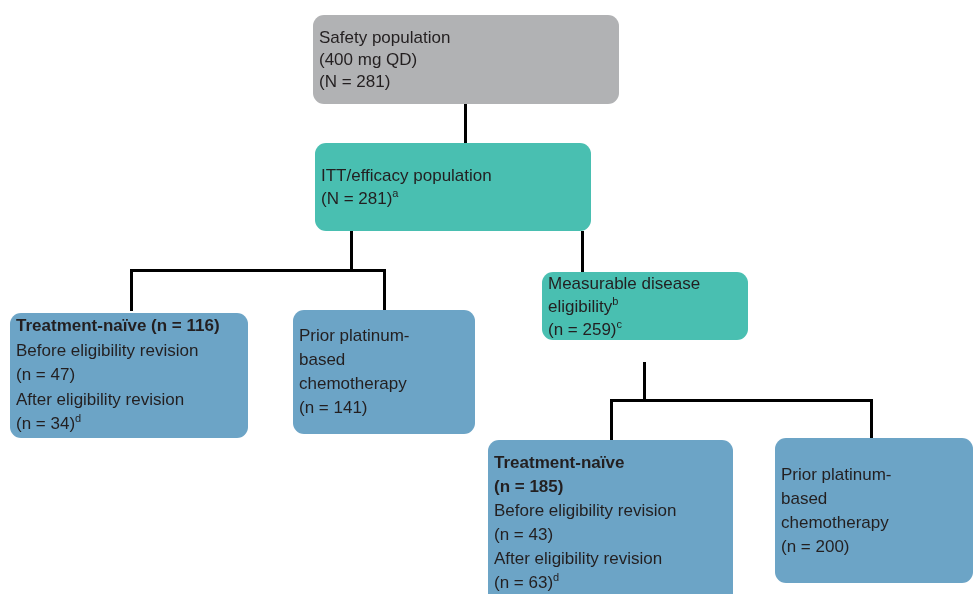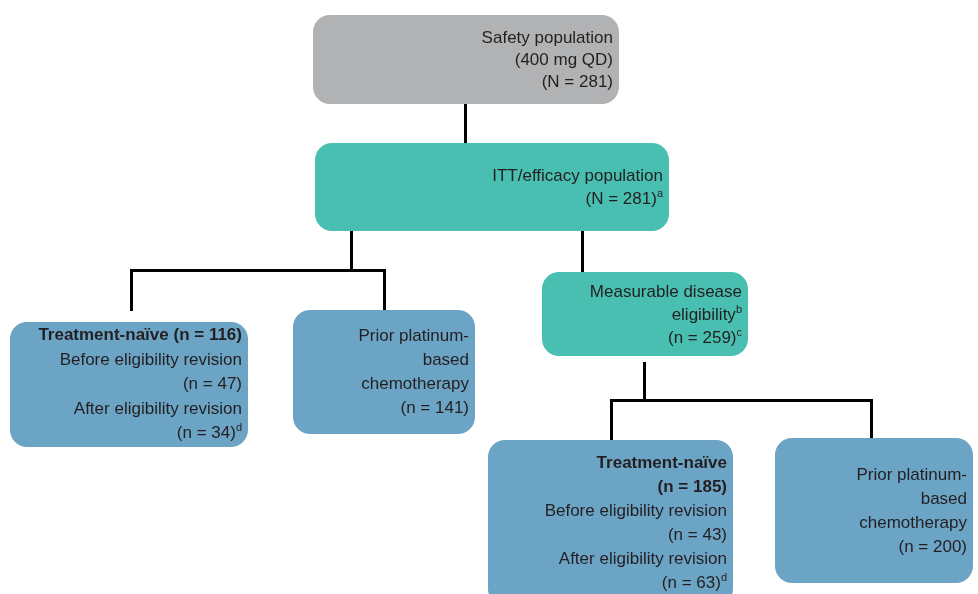--- a/index.html
+++ b/index.html
@@ -11,25 +11,25 @@
   .canvas {
     position: relative;
     width: 978px;
     height: 594px;
     background: #ffffff;
     overflow: hidden;
     color: var(--text, #231f20);
   }
   .box {
     position: absolute;
-    border-radius: 17px;
+    border-radius: 11px;
     display: flex;
     flex-direction: column;
     justify-content: center;
-    align-items: flex-end;
+    align-items: flex-start;
     text-align: center;
     font-size: 17px;
     line-height: 24px;
     box-sizing: border-box;
     padding: 8px 6px;
   }
   .box.gray { background: var(--gray, #b1b2b4); }
   .box.teal { background: var(--teal, #49bfb1); }
   .box.blue { background: var(--blue, #6ca4c6); }
 
@@ -37,24 +37,24 @@
   .line.bold { font-weight: 700; }
   .line sup {
     font-size: 11px;
     line-height: 0;
     vertical-align: super;
     letter-spacing: 0;
   }
 
   
   .b-safety { left: 313px; top: 15px;  width: 306px; height: 89px;  line-height: 22px; }
-  .b-itt    { left: 315px; top: 143px; width: 354px; height: 88px;  line-height: 23px; }
-  .b-tn1    { left: 10px;  top: 322px; width: 238px; height: 125px; line-height: 24.4px; }
+  .b-itt    { left: 315px; top: 143px; width: 276px; height: 88px;  line-height: 23px; }
+  .b-tn1    { left: 10px;  top: 313px; width: 238px; height: 125px; line-height: 24.4px; }
   .b-pp1    { left: 293px; top: 310px; width: 182px; height: 124px; }
-  .b-md     { left: 542px; top: 272px; width: 206px; height: 84px;  line-height: 23px; }
+  .b-md     { left: 542px; top: 272px; width: 206px; height: 68px;  line-height: 23px; }
   .b-tn2    { left: 488px; top: 440px; width: 245px; height: 166px; }
   .b-pp2    { left: 775px; top: 438px; width: 198px; height: 145px; }
 
   
   .conn {
     position: absolute;
     background: var(--connector, #000000);
   }
   .c-safety-itt { left: 464px; top: 104px; width: 3px;   height: 40px; }
   .c-itt-down-l { left: 350px; top: 231px; width: 3px;   height: 40px; }

